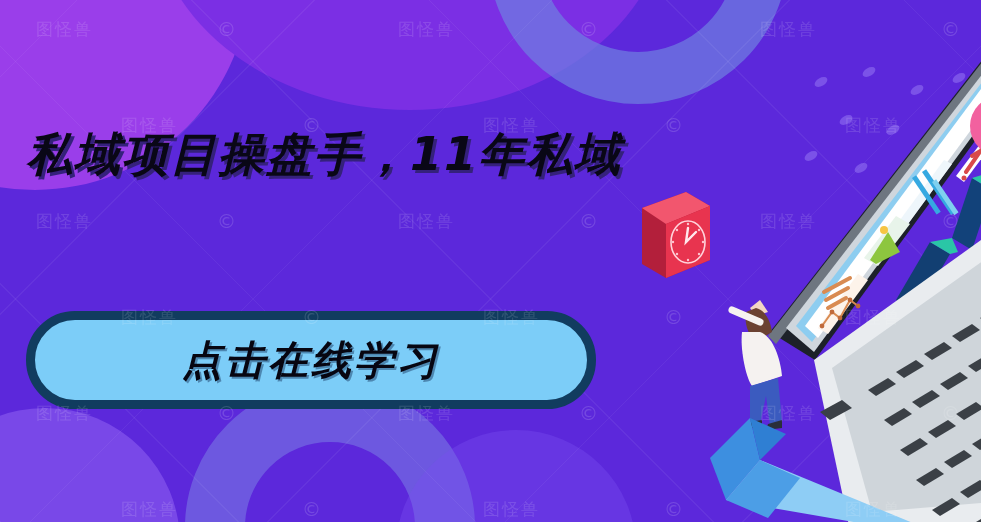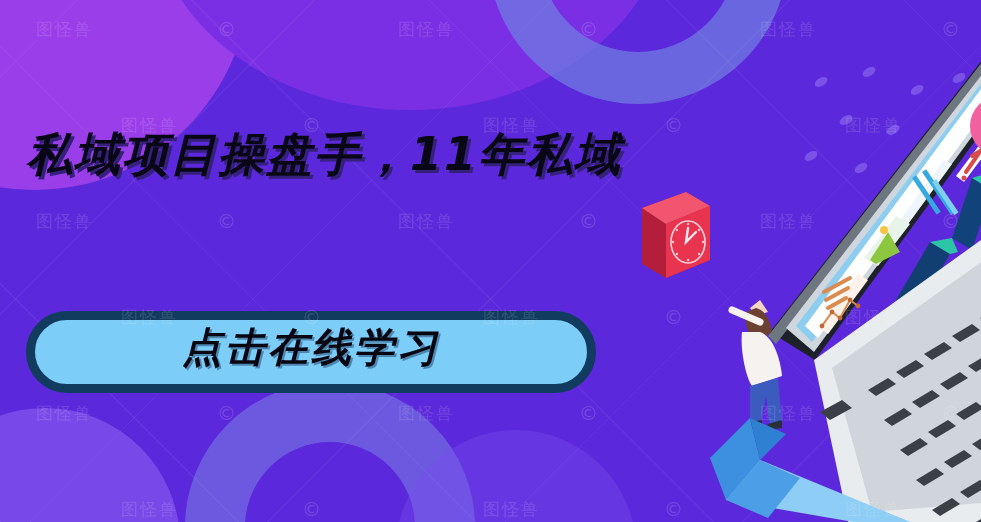--- a/index.html
+++ b/index.html
@@ -124,26 +124,26 @@
     letter-spacing: 2px;
     text-shadow: 3px 3px 0 #35217c;
     white-space: nowrap;
     font-family: "DejaVu Sans", sans-serif;
   }
 
   
   .cta {
     position: absolute;
     left: 26px; top: 311px;
-    width: 570px; height: 82px;
+    width: 570px; height: 98px;
     border-radius: 49px;
     background: #7ccdf8;
     border: 9px solid #113c5f;
     display: flex;
-    align-items: flex-start;
+    align-items: center;
     justify-content: center;
     z-index: 30;
     cursor: pointer;
   }
   .cta-label {
     font-size: 40px;
     font-weight: bold;
     font-style: italic;
     letter-spacing: 3px;
     color: #070611;

